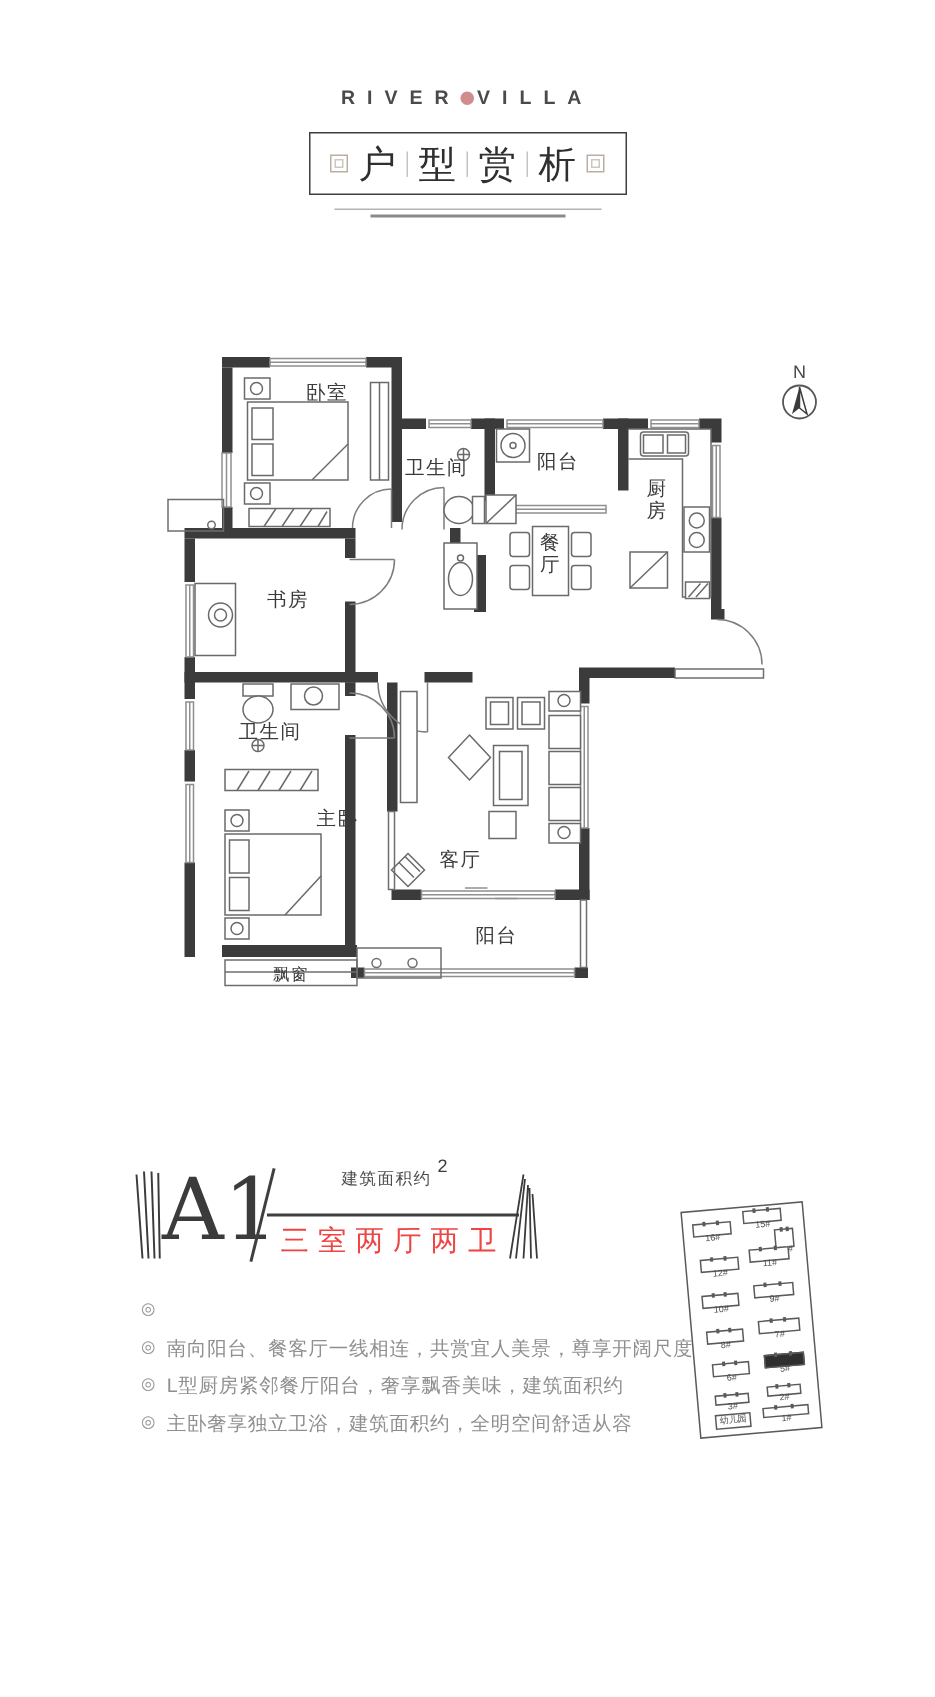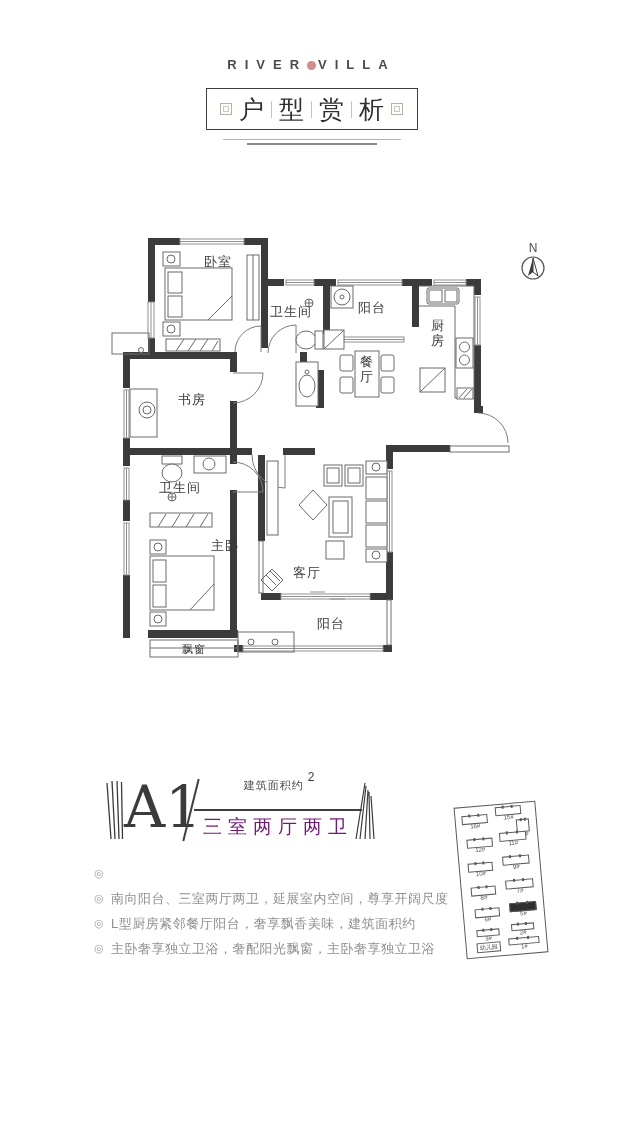--- a/index.html
+++ b/index.html
@@ -30,36 +30,36 @@
   .thin{fill:none;stroke:#6e6e6e;stroke-width:1;}
   .win rect{fill:#fff;stroke:#8f8f8f;stroke-width:1;}
   .win line{stroke:#8f8f8f;stroke-width:1;}
   .door{fill:none;stroke:#7d7d7d;stroke-width:1;}
   .furn{fill:#fff;stroke:#6a6a6a;stroke-width:1;}
   .roomlabel{font-family:"Liberation Sans",sans-serif;font-size:13px;fill:#3b3b3b;letter-spacing:1px;}
   .roomlabel.small{font-size:11px;}
   .compass-t{font-family:"Liberation Sans",sans-serif;font-size:12px;fill:#4a4a4a;}
 
   
-  .unit{position:absolute;left:104px;top:772px;width:292px;height:80px;text-decoration:underline;}
+  .unit{position:absolute;left:88px;top:772px;width:292px;height:80px;text-decoration:underline;}
   .hatch{position:absolute;top:8px;}
   .hatch.left{left:0;}
   .hatch.right{left:250px;}
   .unit-name{position:absolute;left:20px;top:0;font-family:"DejaVu Serif",serif;
              font-size:57px;line-height:70px;color:#3b3b3b;}
   .unit-slash{position:absolute;left:86px;top:6px;width:2px;height:64px;
               background:#3f3f3f;transform:rotate(14deg);}
   .area-row{position:absolute;left:95px;top:6px;width:160px;display:flex;
             align-items:flex-end;justify-content:center;gap:4px;}
   .area-label{font-size:11px;color:#4a4a4a;padding-bottom:3px;letter-spacing:1px;}
   .area-value{font-size:28px;color:#3b3b3b;line-height:1;}
   .area-sup{font-size:12px;color:#3b3b3b;position:relative;top:-12px;}
   .unit-rule{position:absolute;left:90px;top:37px;width:168px;height:2px;background:#3f3f3f;}
   .unit-layout{position:absolute;left:90px;top:42px;width:168px;text-align:center;
-               font-size:19px;letter-spacing:6px;color:#701a75;}
+               font-size:19px;letter-spacing:6px;color:#ef4444;}
 
   
   .features{position:absolute;left:94px;top:866px;margin:0;padding:0;list-style:none;width:370px;}
   .features li{display:flex;align-items:flex-start;margin-bottom:10px;
                font-size:13px;color:#8f8f8f;letter-spacing:0.5px;line-height:15px;}
   .features .bullet{color:#9a9a9a;font-size:11px;margin-right:7px;line-height:15px;}
 
   
   .sitemap{position:absolute;left:452px;top:786px;width:135px;height:190px;}
   .map{position:absolute;left:8px;top:18px;width:80px;height:150px;
@@ -349,31 +349,31 @@
     </svg>
   </div>
 
   <ul class="features">
     <li>
       <span class="bullet">◎</span>
     </li>
 
     <li>
       <span class="bullet">◎</span>
-      <span class="ftext">南向阳台、三室两厅两卫，延展室内空间，尊享开阔尺度</span>
+      <span class="ftext">南向阳台、餐客厅一线相连，共赏宜人美景，尊享开阔尺度</span>
     </li>
 
     <li>
       <span class="bullet">◎</span>
       <span class="ftext">L型厨房紧邻餐厅阳台，奢享飘香美味，建筑面积约</span>
     </li>
 
     <li>
       <span class="bullet">◎</span>
-      <span class="ftext">主卧奢享独立卫浴，奢配阳光飘窗，主卧奢享独立卫浴</span>
+      <span class="ftext">主卧奢享独立卫浴，建筑面积约，全明空间舒适从容</span>
     </li>
   </ul>
 
   <div class="sitemap">
     <div class="map">
         <div class="bld" style="left: 6px; top: 8px; width: 26px; height: 9px;">
           <span class="bld-label">16#</span>
         </div>
         <div class="bld" style="left: 40px; top: 2px; width: 26px; height: 9px;">
           <span class="bld-label">15#</span>

